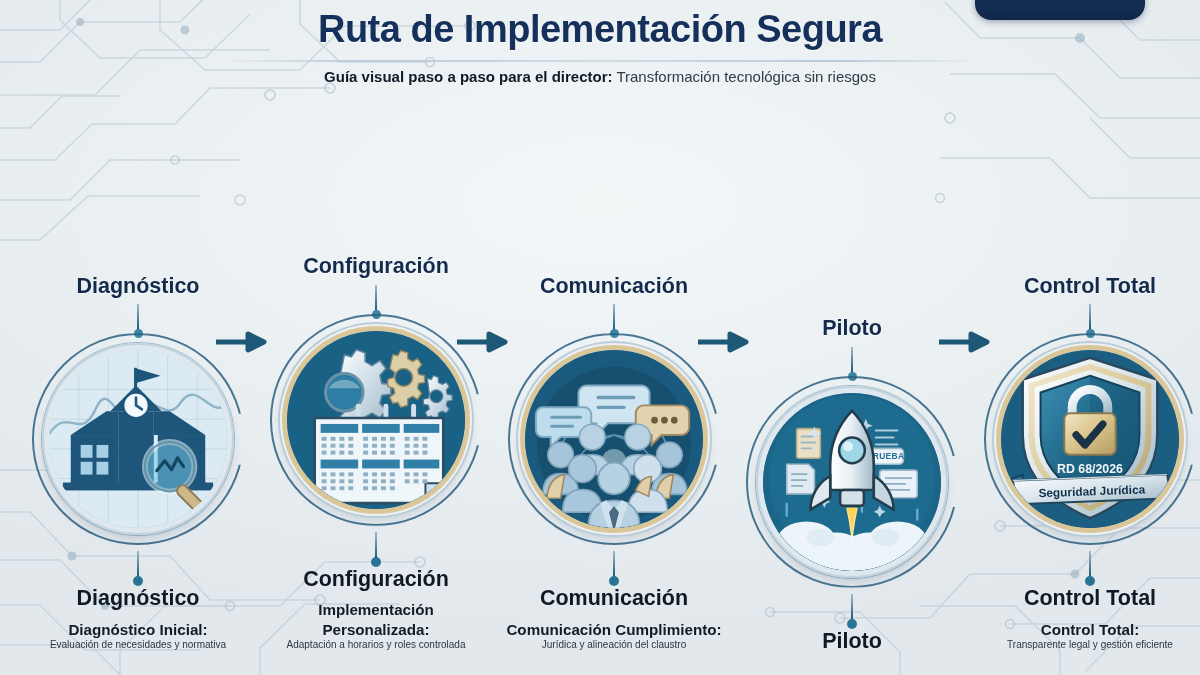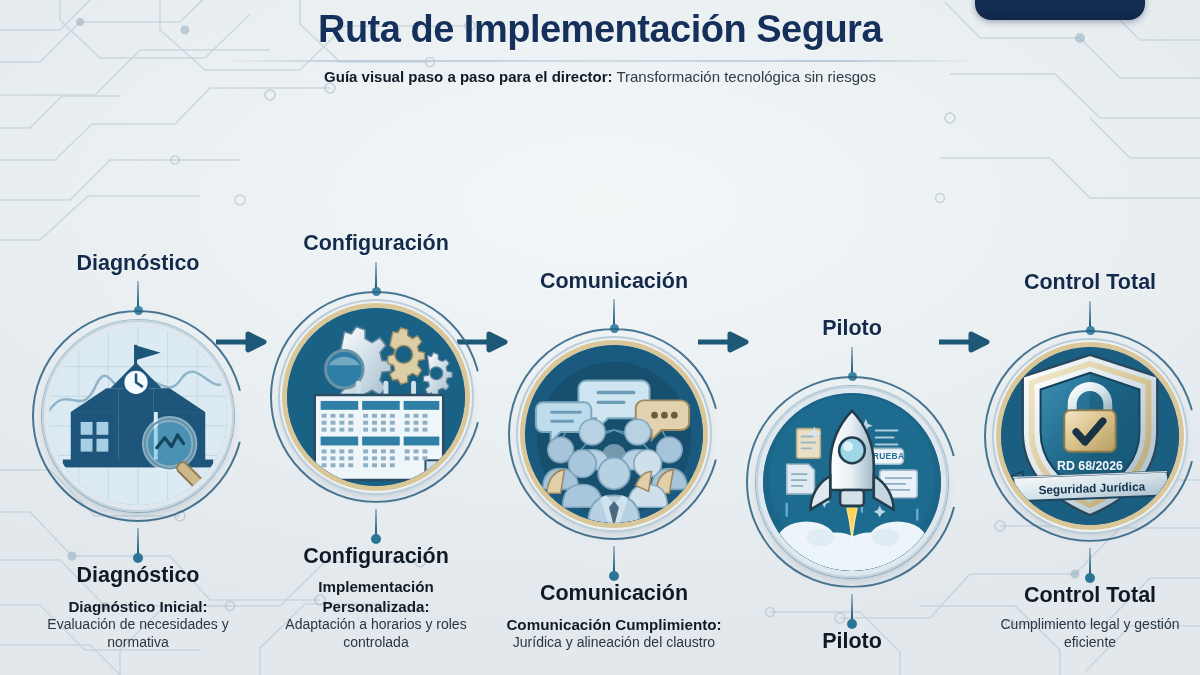--- a/index.html
+++ b/index.html
@@ -68,21 +68,21 @@
   .disc.pale { background:radial-gradient(circle at 38% 28%, #e8f2f7 0%, #cfe2ed 45%, #a9c8da 100%); }
 
   .icon-svg { position:absolute; inset:0; width:100%; height:100%; }
 
   .step-bottom-label {
     font-size:21.5px; font-weight:bold; color:#101a26; line-height:1;
     margin-top:2px; white-space:nowrap;
   }
   .desc { margin-top:10px; text-align:center; width:230px; padding:0 4px; }
   .desc .lead { display:block; font-size:15.2px; font-weight:bold; color:#121c28; line-height:1.28; }
-  .desc .body { display:block; font-size:14px; color:#2b3744; line-height:1.28; }
+  .desc .body { display:block; font-size:10px; color:#2b3744; line-height:1.28; }
 
   
   .arrow { position:absolute; top:330px; width:58px; height:24px; }
   .arrow svg { width:100%; height:100%; display:block; }
 
   
   .rd-text { font:bold 12.5px "Liberation Sans", sans-serif; fill:#f2f6f9; }
   .ribbon-text { font:bold 12px "Liberation Sans", sans-serif; fill:#11314c; }
   .prueba-text { font:bold 8.5px "Liberation Sans", sans-serif; fill:#2a6e93; letter-spacing:.4px; }
 </style>
@@ -626,18 +626,19 @@
               </g>
               <text class="ribbon-text" x="92" y="147" text-anchor="middle" transform="rotate(-2 92 147)">Seguridad Jurídica</text>
             </g>
           </svg>
         </div>
       </div>
       <div class="stem"></div>
       <div class="node"></div>
       <div class="step-bottom-label">Control Total</div>
       <div class="desc">
-        <span class="body">Cumplimiento legal y gestión eficiente</span>
+        <span class="lead">Control Total:</span>
+        <span class="body">Transparente legal y gestión eficiente</span>
       </div>
     </div>
 
   </div>
 </div>
 
 </body></html>

